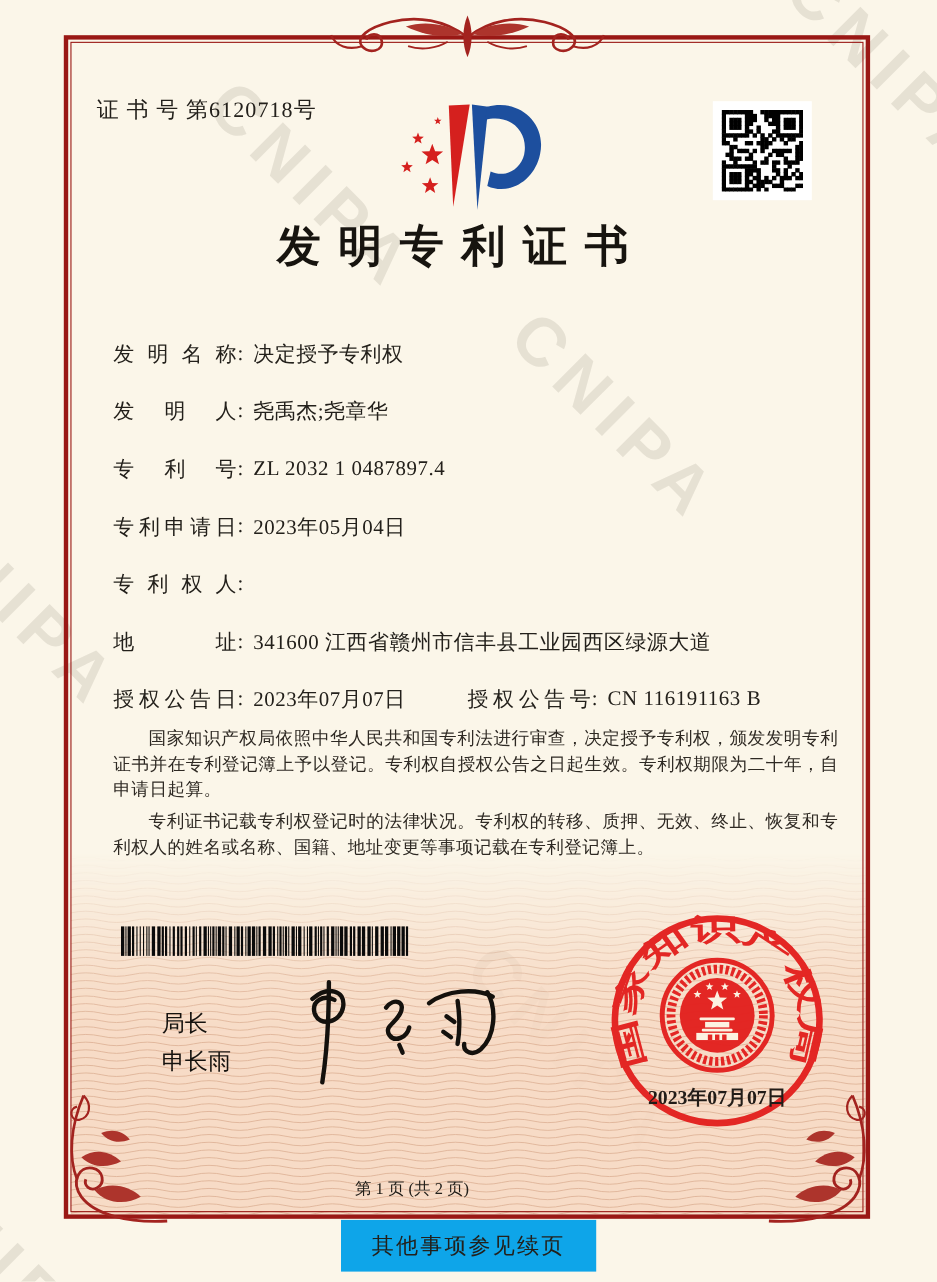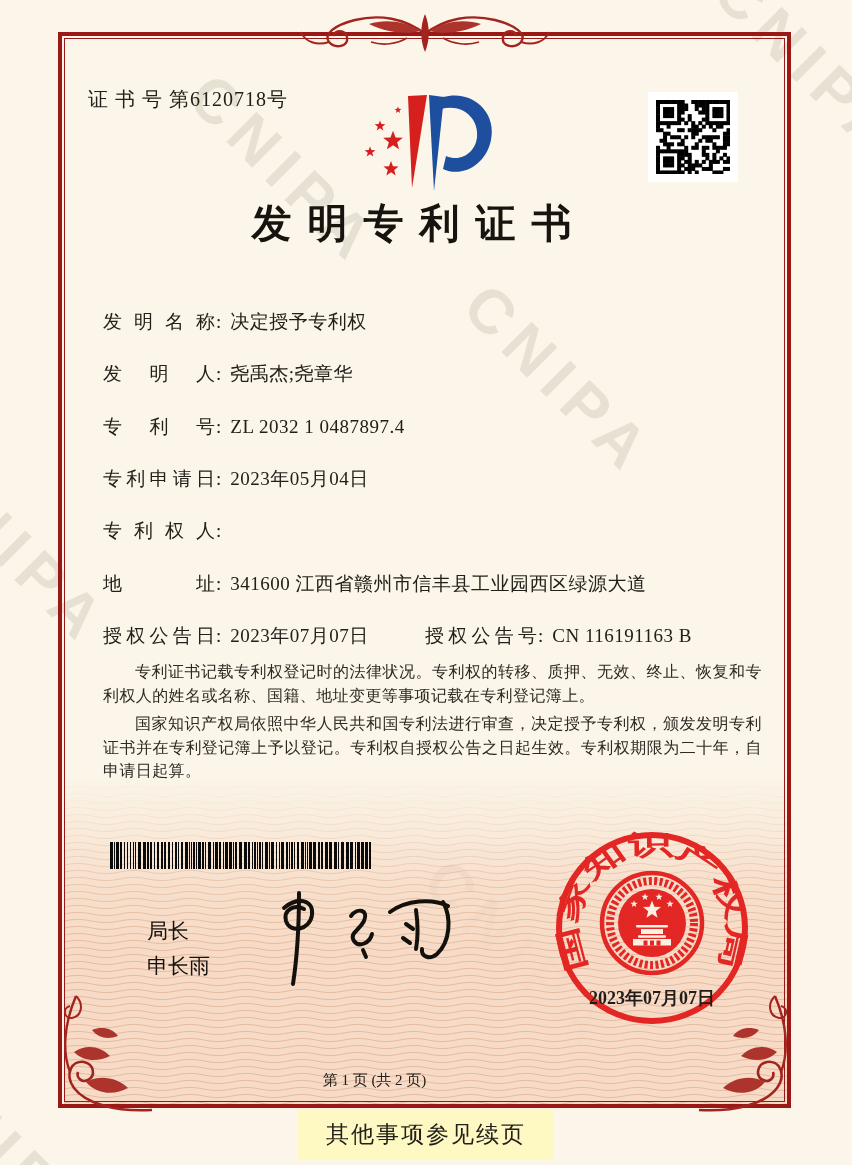--- a/index.html
+++ b/index.html
@@ -39,22 +39,22 @@
   .fvalue{letter-spacing:.5px;}
   .paras{left:103px;top:660px;width:659px;font-size:16px;line-height:23.6px;
     text-align:justify;color:#2e2923;letter-spacing:.4px;}
   .paras p{margin:0 0 5px;text-indent:2em;}
   .barcode{left:110px;top:842px;}
   .director{left:103px;top:913px;font-family:"Liberation Sans", sans-serif;
     font-size:21px;line-height:35px;color:#15120e;margin-left:44px;}
   .signature{left:246px;top:888px;}
   .seal{left:552px;top:828px;width:200px;height:200px;opacity:.96;}
   .pagenum{left:58px;top:1071px;width:633px;text-align:center;font-size:15px;}
-  .footer-box{left:50%;transform:translateX(-50%);top:1109px;background:#fef9c3;
-    padding:10px 28px;font-size:23px;letter-spacing:2px;}
+  .footer-box{left:50%;transform:translateX(-50%);top:1109px;background:#0ea5e9;
+    padding:10px 28px;font-size:20px;letter-spacing:2px;}
   .orn-top{left:293px;top:4px;width:264px;height:58px;}
   .fl-bl{left:52px;top:990px;width:105px;height:128px;}
   .fl-br{left:694px;top:990px;width:105px;height:128px;transform:scaleX(-1);}
 </style>
 </head>
 <body>
 
 <span class="wm" style="left:225px;top:60px">CNIPA</span>
 <span class="wm" style="left:500px;top:270px">CNIPA</span>
 <span class="wm" style="left:-45px;top:440px">CNIPA</span>
@@ -490,22 +490,22 @@
           <span>告</span>
           <span>号</span>
         </span>
         <span class="fcolon">:</span>
         <span class="fvalue">CN 116191163 B</span>
       </div>
     </div>
   </div>
 
 <div class="abs paras" id="paras">
+    <p>国家知识产权局依照中华人民共和国专利法进行审查，决定授予专利权，颁发发明专利证书并在专利登记簿上予以登记。专利权自授权公告之日起生效。专利权期限为二十年，自申请日起算。</p>
     <p>专利证书记载专利权登记时的法律状况。专利权的转移、质押、无效、终止、恢复和专利权人的姓名或名称、国籍、地址变更等事项记载在专利登记簿上。</p>
-    <p>国家知识产权局依照中华人民共和国专利法进行审查，决定授予专利权，颁发发明专利证书并在专利登记簿上予以登记。专利权自授权公告之日起生效。专利权期限为二十年，自申请日起算。</p>
   </div>
 
 <div class="abs barcode">
   <svg id="bcSvg" width="264" height="27" xmlns="http://www.w3.org/2000/svg">
       <rect x="0" y="0" width="3" height="27" fill="#0a0a0a"></rect>
       <rect x="4" y="0" width="1" height="27" fill="#0a0a0a"></rect>
       <rect x="6" y="0" width="3" height="27" fill="#0a0a0a"></rect>
       <rect x="10" y="0" width="2" height="27" fill="#0a0a0a"></rect>
       <rect x="14" y="0" width="1" height="27" fill="#0a0a0a"></rect>
       <rect x="17" y="0" width="1" height="27" fill="#0a0a0a"></rect>

